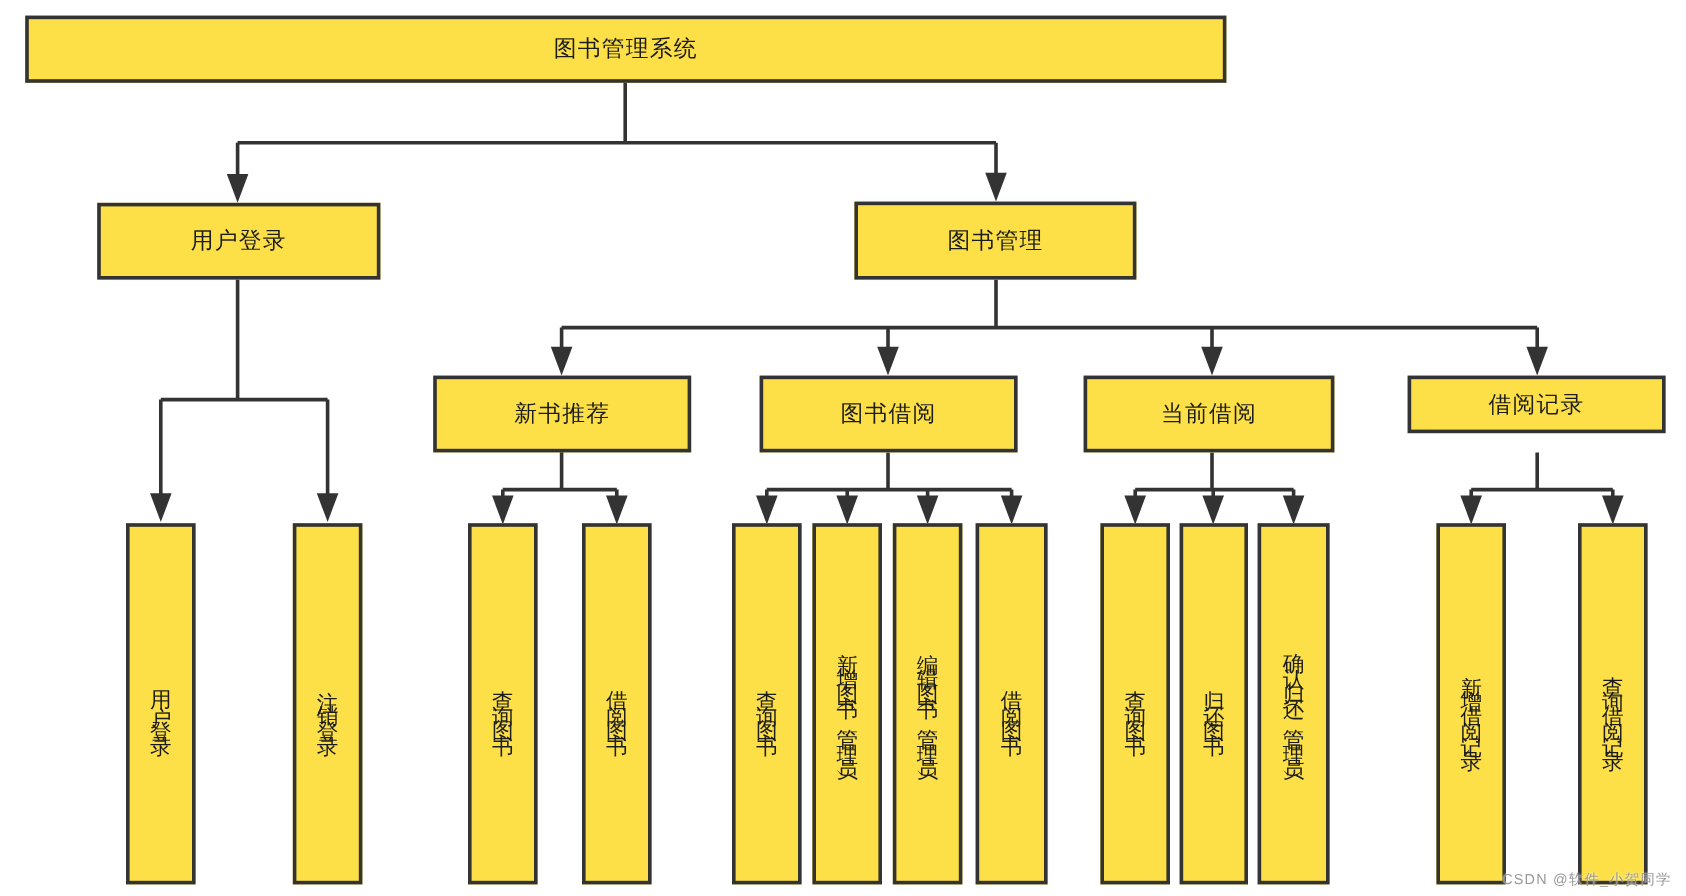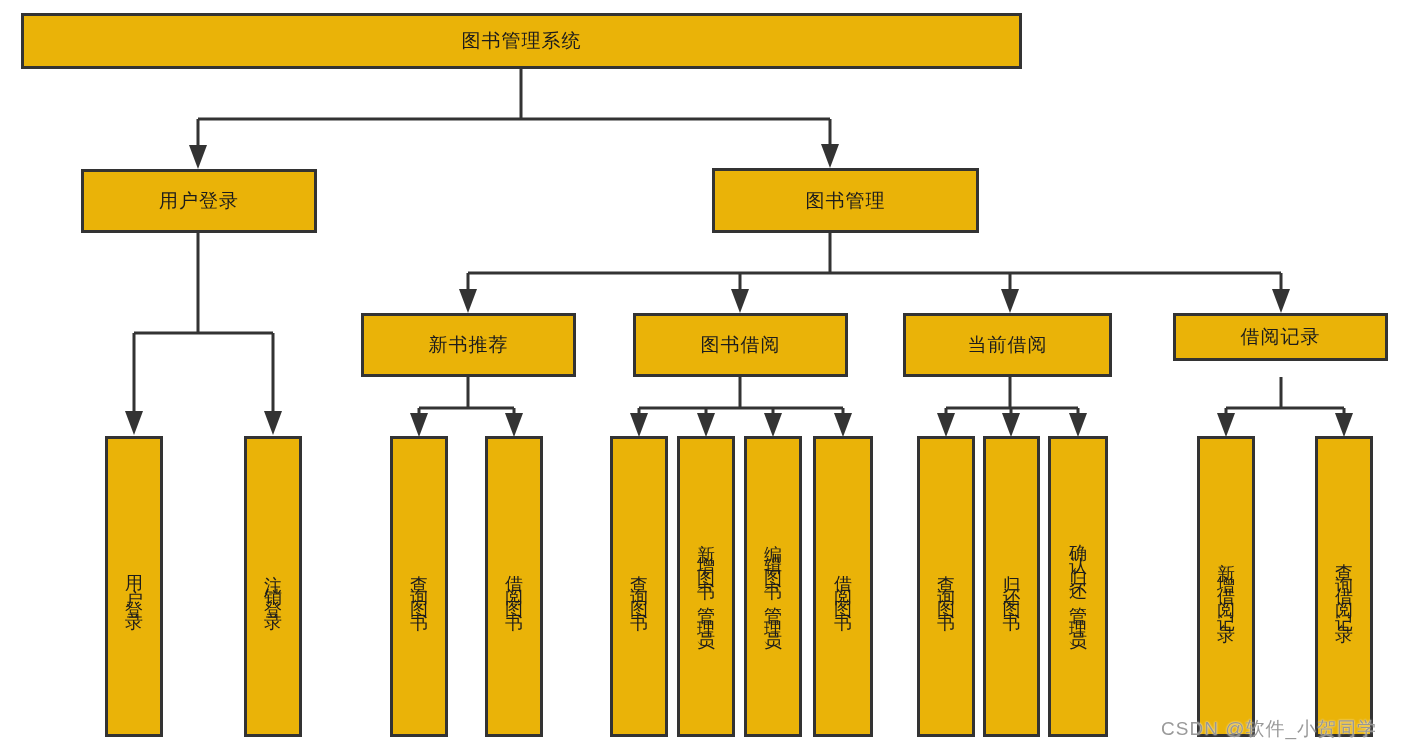--- a/index.html
+++ b/index.html
@@ -17,63 +17,63 @@
   }
   svg.connectors {
     position: absolute;
     left: 0; top: 0;
     width: 1405px; height: 747px;
   }
   .box {
     position: absolute;
     box-sizing: border-box;
     border: 3px solid #333333;
-    background: #eab308;
+    background: #fde047;
     display: flex;
     align-items: center;
     justify-content: center;
     color: #1c1c1c;
     font-size: 19px;
     letter-spacing: 1px;
   }
   .box.leaf span {
     writing-mode: vertical-rl;
     text-orientation: mixed;
     font-size: 18px;
     letter-spacing: 0.7em;
     line-height: 1;
     white-space: nowrap;
   }
   
   .n-root    { left: 21px;   top: 13px;  width: 1001px; height: 56px; }
   .n-l2-0    { left: 81px;   top: 169px; width: 236px;  height: 64px; }
-  .n-l2-1    { left: 712px;  top: 168px; width: 267px;  height: 65px; font-family: Liberation Serif, serif; }
+  .n-l2-1    { left: 712px;  top: 168px; width: 235px;  height: 65px; font-family: Liberation Serif, serif; }
   .n-l3-0    { left: 361px;  top: 313px; width: 215px;  height: 64px; }
   .n-l3-1    { left: 633px;  top: 313px; width: 215px;  height: 64px; }
   .n-l3-2    { left: 903px;  top: 313px; width: 209px;  height: 64px; }
   .n-l3-3    { left: 1173px; top: 313px; width: 215px;  height: 48px; }
   .leaf      { top: 436px; height: 301px; width: 58px; }
   .n-lf-login-0   { left: 105px;  }
   .n-lf-login-1   { left: 244px;  }
   .n-lf-newbook-0 { left: 390px;  }
   .n-lf-newbook-1 { left: 485px;  }
   .n-lf-borrow-0  { left: 610px;  }
   .n-lf-borrow-1  { left: 677px;  }
   .n-lf-borrow-2  { left: 744px;  }
   .n-lf-borrow-3  { left: 813px; width: 60px; }
   .n-lf-current-0 { left: 917px;  }
   .n-lf-current-1 { left: 983px; width: 57px; }
   .n-lf-current-2 { left: 1048px; width: 60px; }
   .n-lf-records-0 { left: 1197px; }
   .n-lf-records-1 { left: 1315px; }
   .watermark {
     position: absolute;
-    right: 28px;
+    right: 12px;
     bottom: 5px;
-    font-size: 19px;
+    font-size: 12px;
     color: rgba(148,148,148,0.95);
     letter-spacing: 1px;
     text-shadow: 0 0 2px #ffffff;
     white-space: nowrap;
   }
 </style>
 </head>
 <body>
 
 <div class="canvas">

